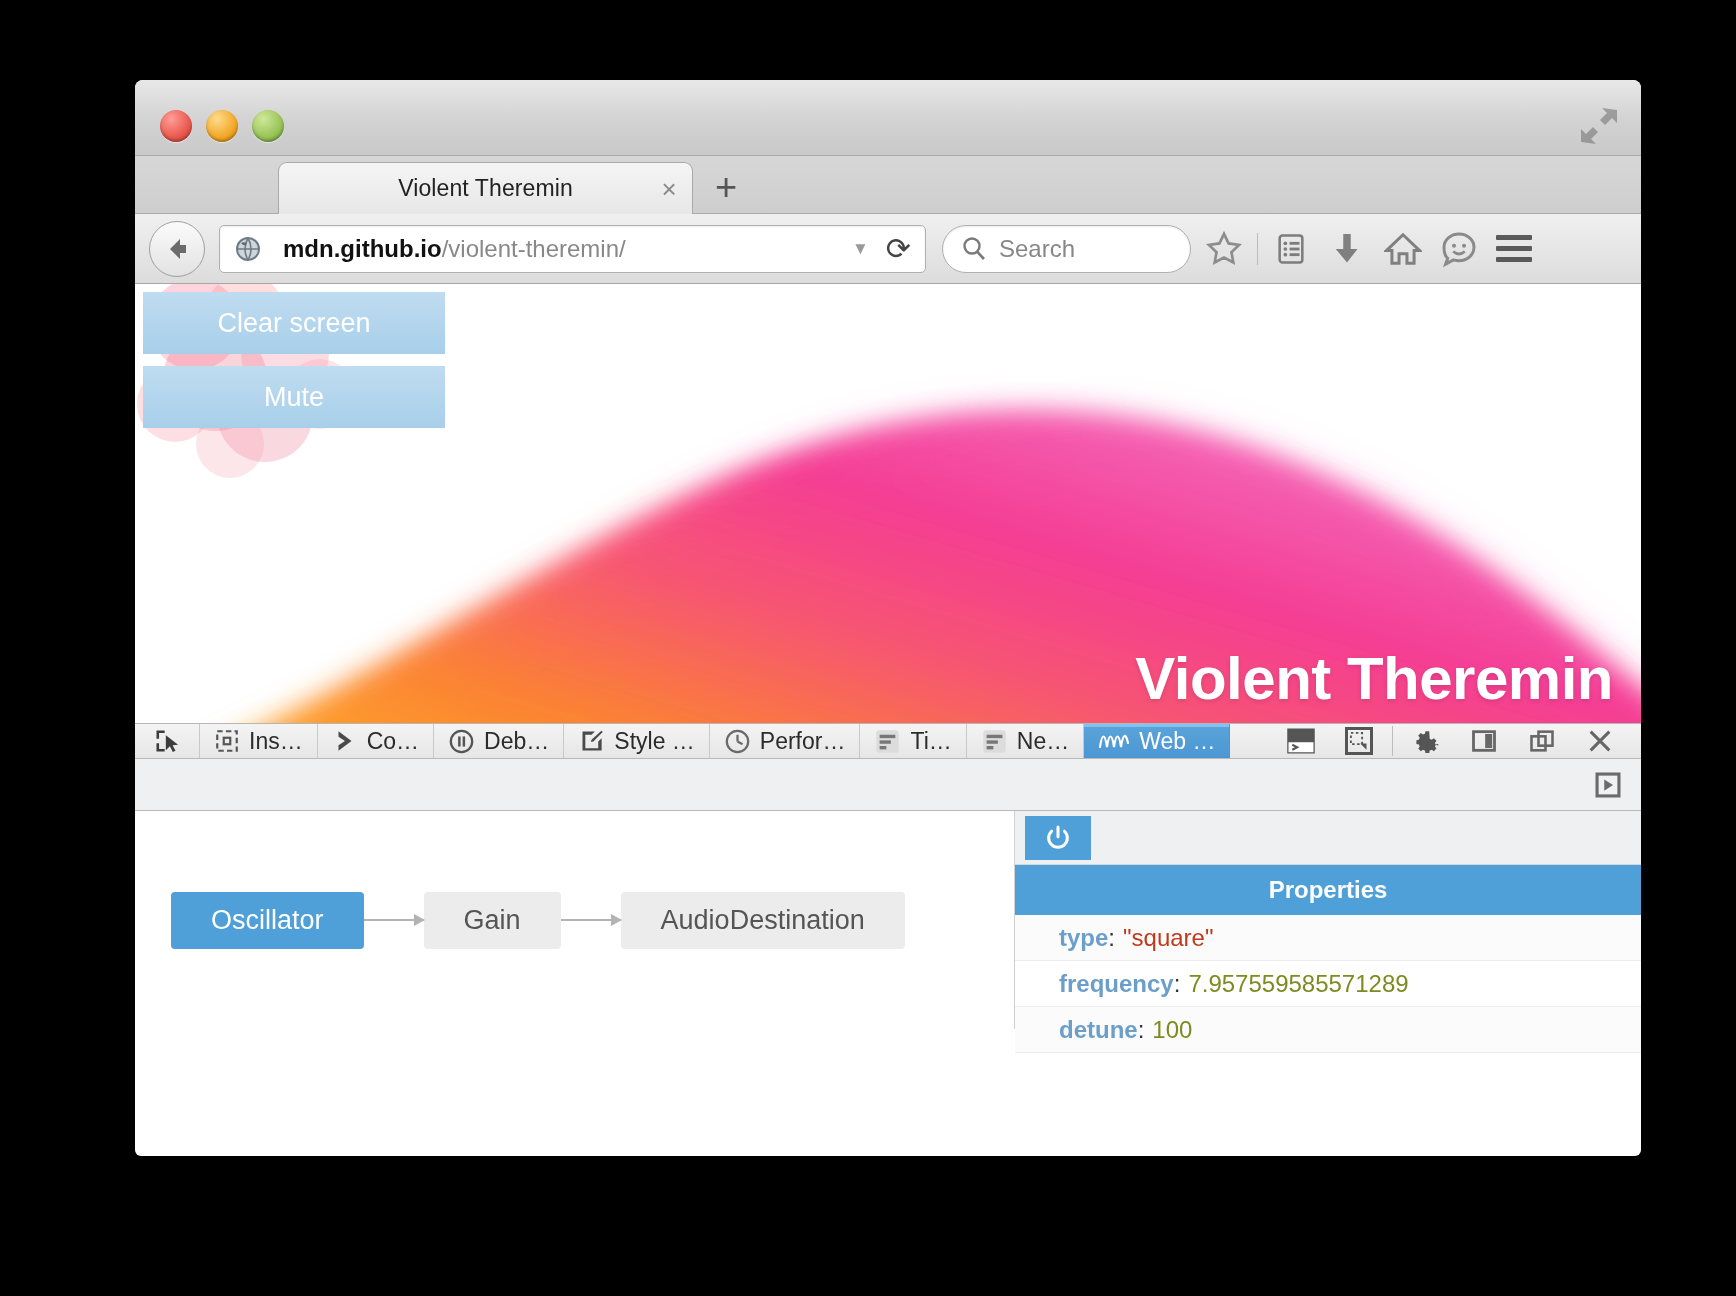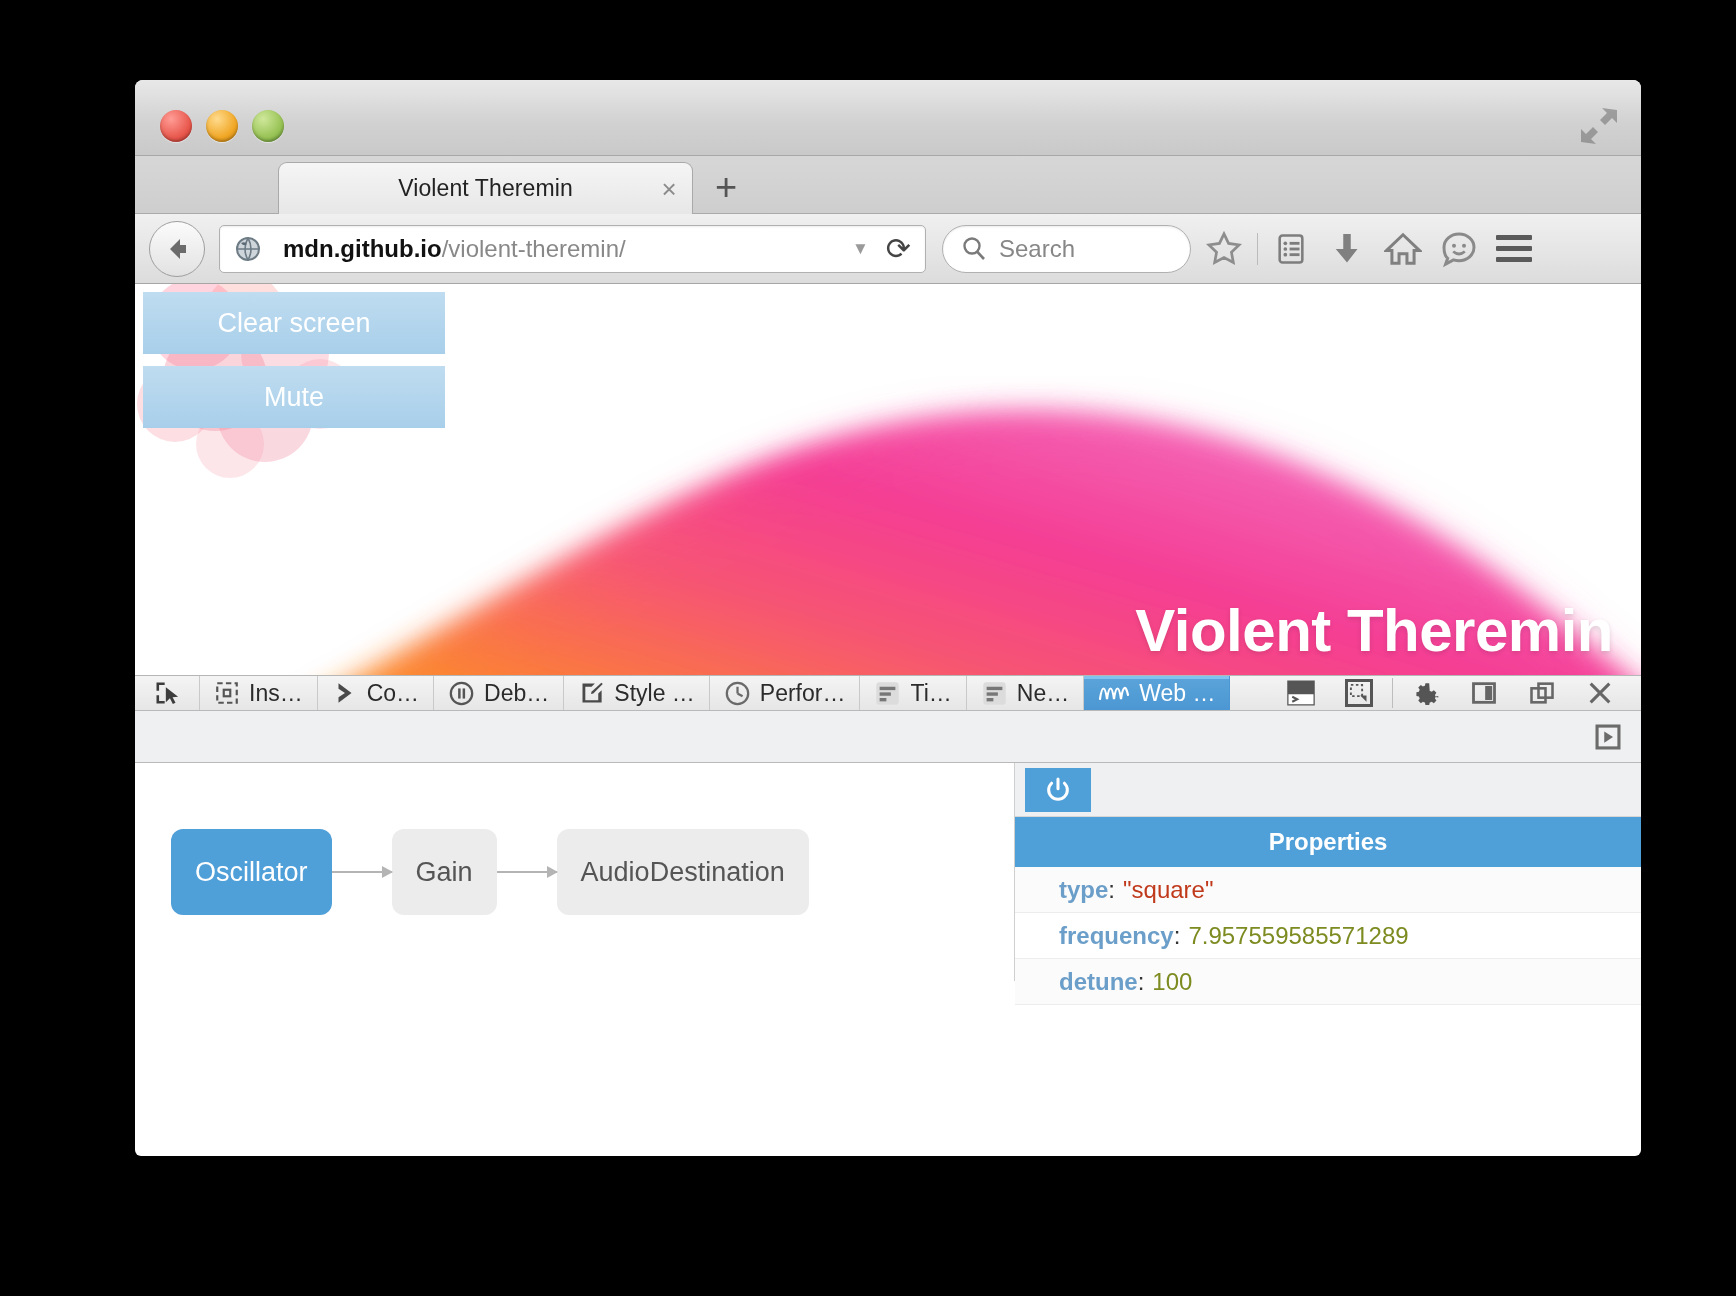--- a/index.html
+++ b/index.html
@@ -113,21 +113,21 @@
   }
   #search-placeholder { font-size: 24px; color: #878787; }
   .navicon { width: 46px; height: 46px; display:flex; align-items:center; justify-content:center; margin-left: 10px; }
   #navbar .sep { width: 1px; height: 32px; background: #bbb; margin-left: 10px; }
   #hamburger { margin-left: 14px; margin-right: 18px; display:flex; flex-direction:column; gap:6px; }
   #hamburger span { display:block; width: 36px; height: 5px; background: #5a5a5a; border-radius: 1px; }
 
   
   #page {
     position: relative;
-    height: 391px;
+    height: 439px;
     background: #fff;
     overflow: hidden;
   }
   #smear { position: absolute; inset: 0; }
   .ctl-btn {
     position: absolute;
     left: 8px;
     width: 302px; height: 62px;
     background: linear-gradient(to bottom, #bfdcf0, #a8cfea);
     color: #fff;
@@ -187,23 +187,23 @@
   #dt-body { display: flex; height: 218px; background: #fff; }
   #graph-pane {
     position: relative;
     width: 880px;
     background: #fff;
     border-right: 1px solid #cfcfcf;
     display: flex; align-items: center;
     padding-left: 36px;
   }
   .node {
-    height: 86px; border-radius: 12px;
+    height: 57px; border-radius: 4px;
     display: flex; align-items: center; justify-content: center;
-    font-size: 27px; padding: 0 24px;
+    font-size: 27px; padding: 0 40px;
   }
   .node.selected { background: #4f9fd9; color: #fff; }
   .node.plain { background: #ececec; color: #555; }
   .arrow { width: 60px; height: 2px; background: #b4b4b4; position: relative; margin: 0 0px; }
   .arrow::after {
     content: ""; position: absolute; right: -1px; top: -5px;
     border-left: 11px solid #b4b4b4;
     border-top: 6px solid transparent;
     border-bottom: 6px solid transparent;
   }

